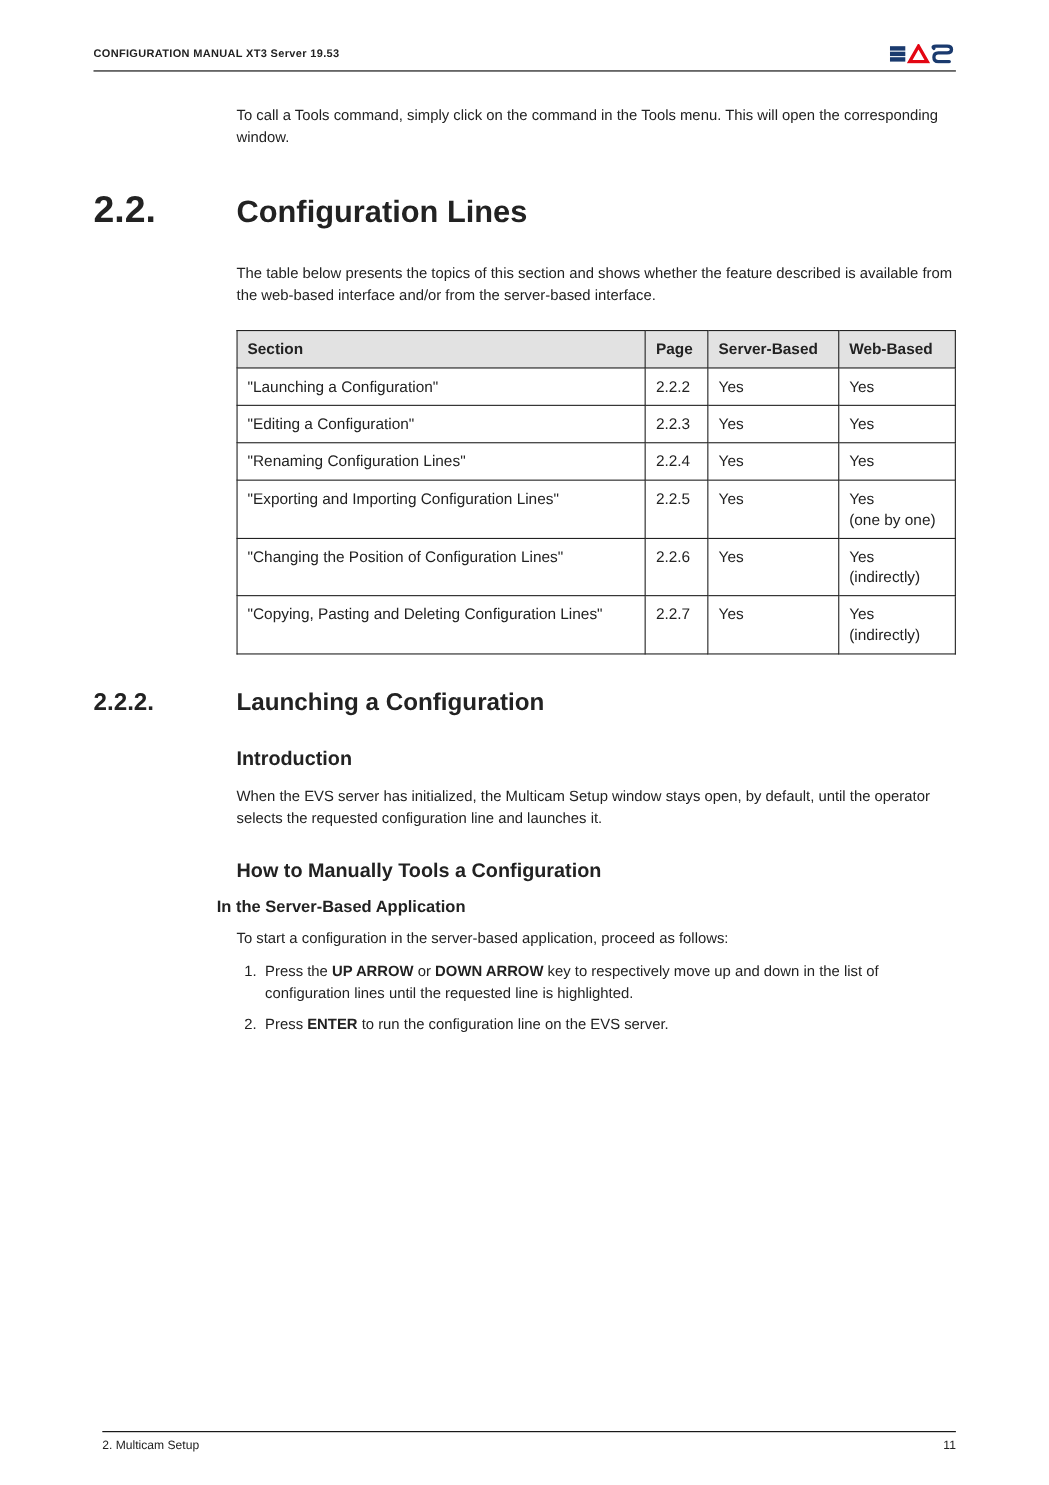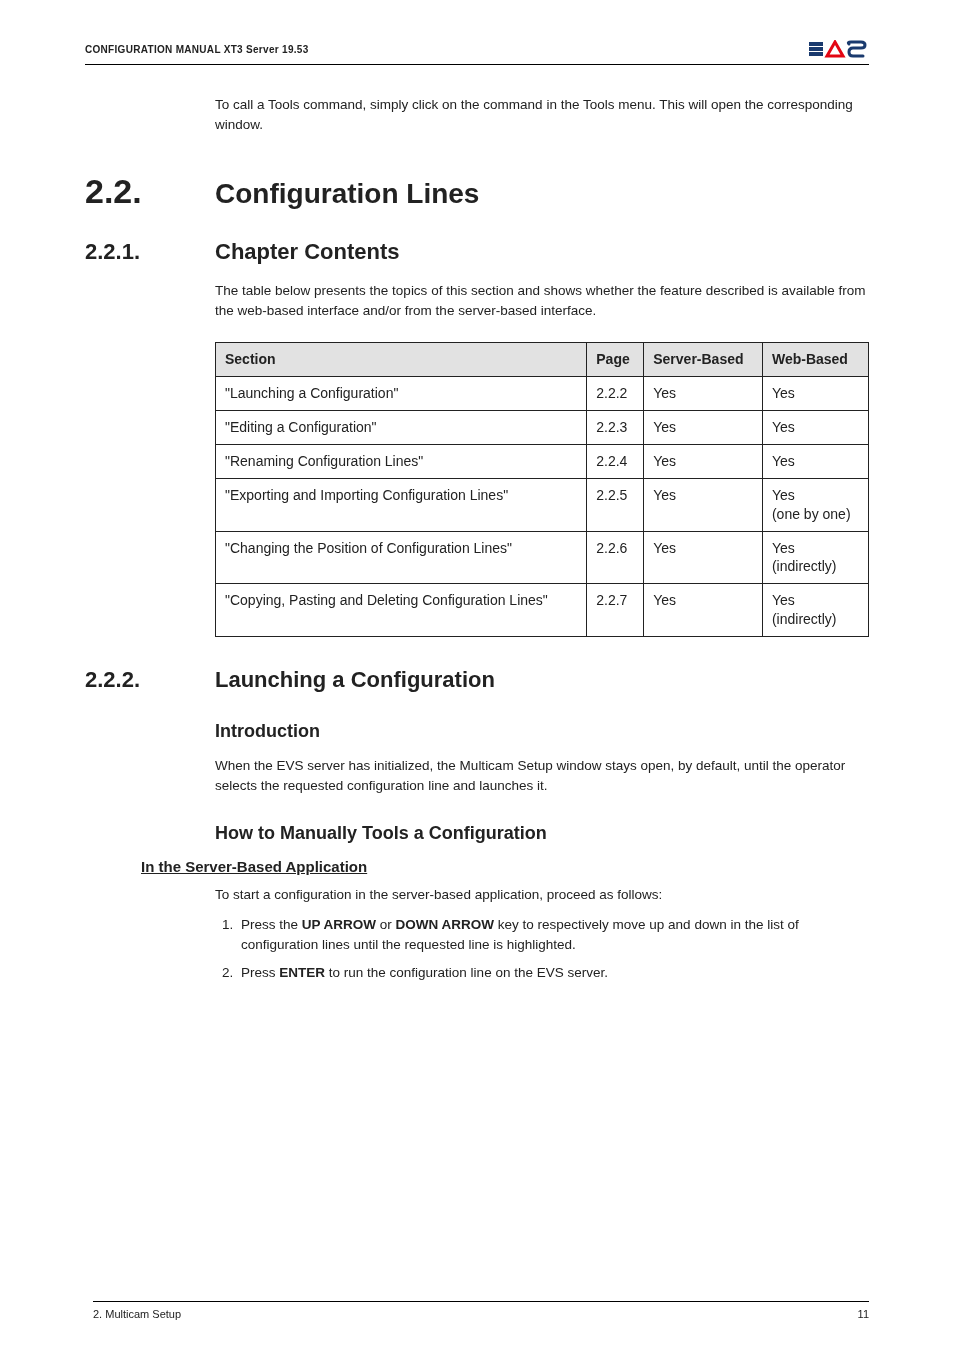--- a/index.html
+++ b/index.html
@@ -95,23 +95,22 @@
   .sub-h {
     font-size: 18px;
     font-weight: bold;
     margin-left: 130px;
     margin-top: 28px;
     margin-bottom: 14px;
   }
   .sub-h4 {
     font-size: 15px;
     font-weight: bold;
-    margin-left: 56px;
+    margin-left: 112px;
     margin-bottom: 10px;
-    text-decoration: underline;
   }
   ol.steps {
     margin-left: 130px;
     padding-left: 22px;
     font-size: 13.5px;
     line-height: 1.5;
   }
   ol.steps li { margin-bottom: 8px; padding-left: 4px; }
   .footer {
     position: absolute;
@@ -144,24 +143,20 @@
     </div>
   </div>
 
   <div class="body-text">To call a Tools command, simply click on the command in the Tools menu. This will open the corresponding window.</div>
 
   <div class="h1-row">
     <div class="h1-num">2.2.</div>
     <div class="h1-title">Configuration Lines</div>
   </div>
 
-  <div class="h2-row">
-    <div class="h2-num">2.2.1.</div>
-    <div class="h2-title">Chapter Contents</div>
-  </div>
 
   <div class="body-text">The table below presents the topics of this section and shows whether the feature described is available from the web-based interface and/or from the server-based interface.</div>
 
   <table class="data">
     <thead>
       <tr>
         <th>Section</th>
         <th>Page</th>
         <th>Server-Based</th>
         <th>Web-Based</th>

